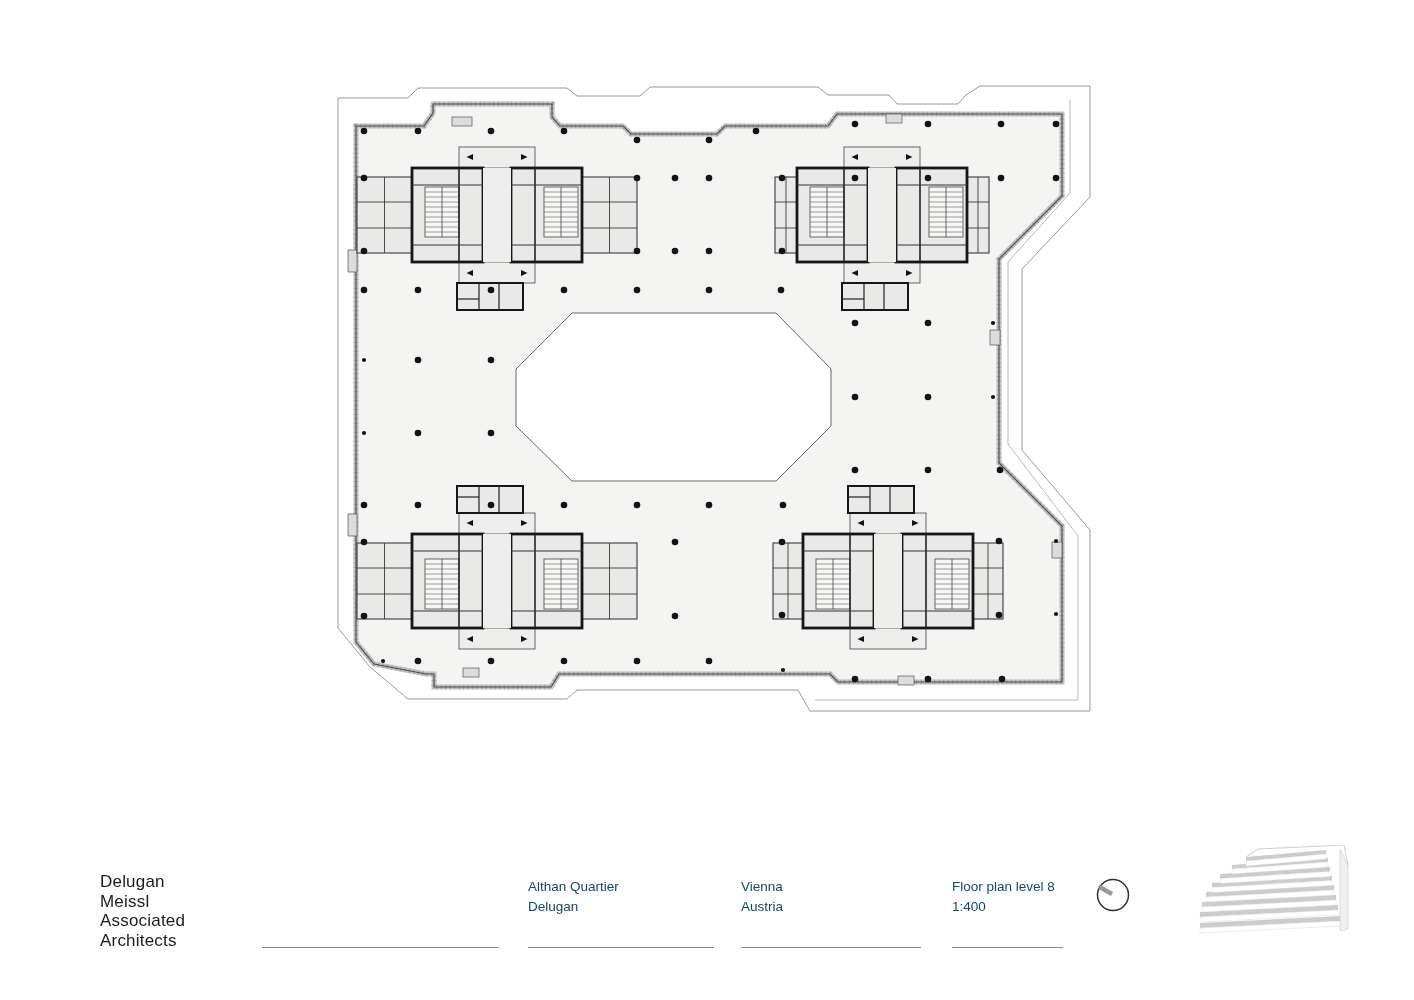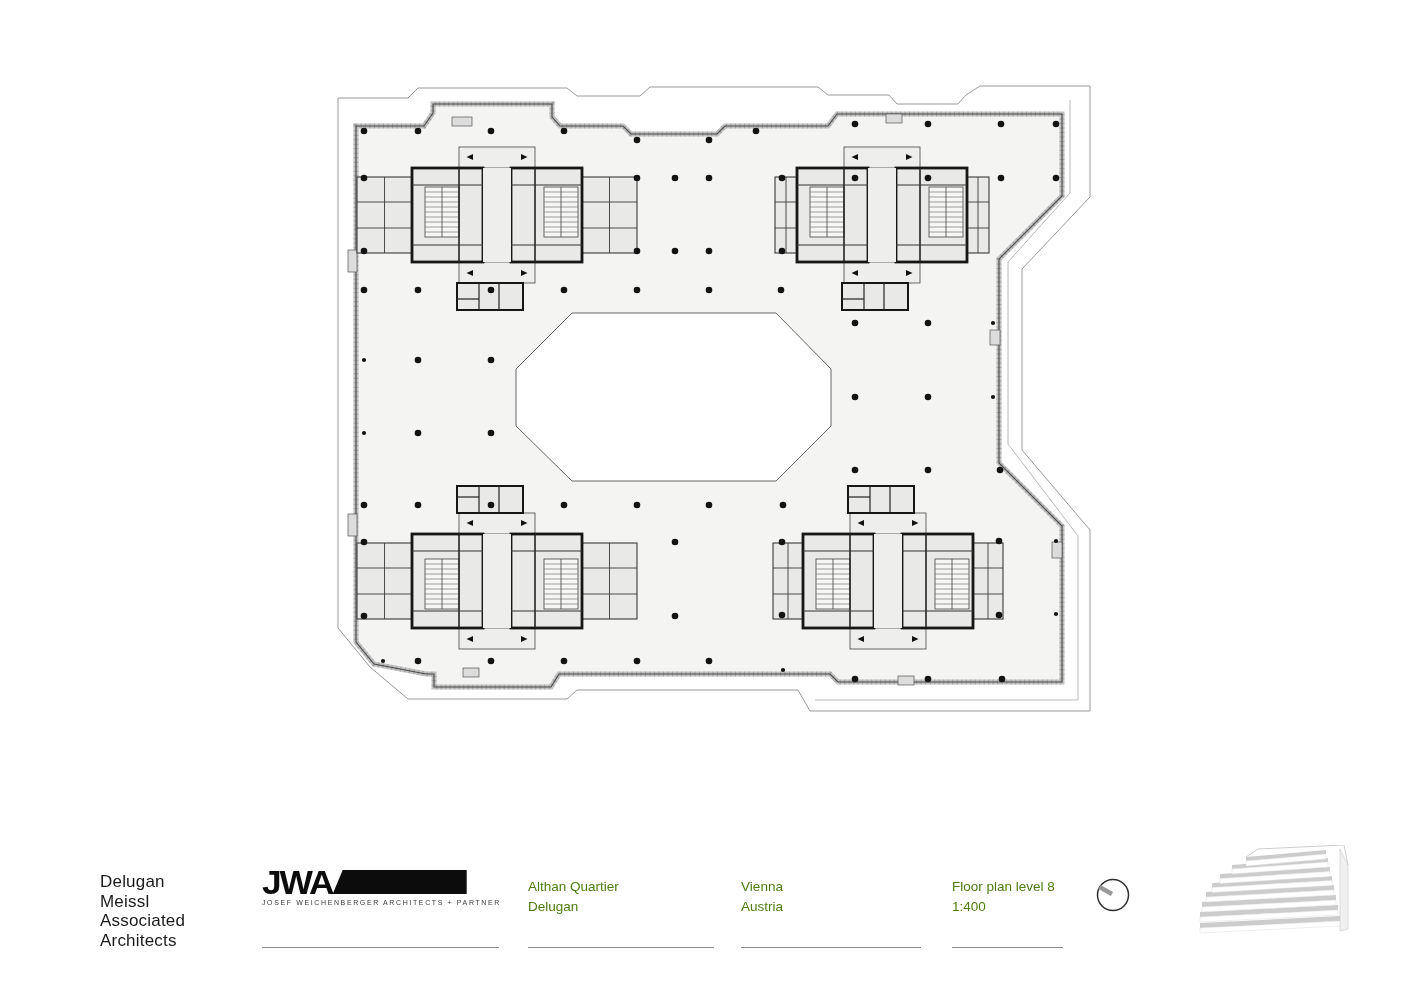--- a/index.html
+++ b/index.html
@@ -1,23 +1,23 @@
 <!DOCTYPE html>
 <html><head>
 <meta charset="utf-8">
 <style>
   html,body{margin:0;padding:0;background:#fff;}
   #sheet{position:relative;width:1414px;height:1000px;background:#ffffff;overflow:hidden;
          font-family:"Liberation Sans", sans-serif;color:#1f1f1f;}
   #plan-svg{position:absolute;left:0;top:0;}
   .abs{position:absolute;}
   .firm{left:100px;top:872px;font-size:17px;line-height:19.5px;letter-spacing:.2px;color:#1b1b1b;}
-  .col{font-size:13.5px;line-height:20px;color:#4d7c0f;}
+  .col{font-size:13.5px;line-height:20px;color:#0c4a6e;}
   .col-project{left:528px;top:877px;}
-  .col-location{left:741px;top:877px;text-align:center;}
+  .col-location{left:741px;top:877px;}
   .col-sheet{left:952px;top:877px;}
   .rule{position:absolute;top:947px;height:1px;background:#8a8a8a;}
   .rule.r1{left:262px;width:237px;}
   .rule.r2{left:528px;width:186px;}
   .rule.r3{left:741px;width:180px;}
   .rule.r4{left:952px;width:111px;}
   #logo{left:262px;top:869px;width:240px;}
   #logo .row{display:flex;align-items:flex-start;}
   #logo .letters{font-weight:bold;font-size:34px;line-height:27px;letter-spacing:-2px;color:#0c0c0c;
                  transform:scaleX(1.04);transform-origin:left top;}
@@ -327,27 +327,20 @@
       <circle cx="783" cy="670" r="2.1" fill="#131313"></circle>
     </svg>
 
   <div class="abs firm">
     <div>Delugan</div>
     <div>Meissl</div>
     <div>Associated</div>
     <div>Architects</div>
   </div>
 
-  <div class="abs" id="logo">
-    <div class="row">
-      <span class="letters">JWA</span>
-      <span class="bar"></span>
-    </div>
-    <div class="sub">JOSEF WEICHENBERGER ARCHITECTS + PARTNER</div>
-  </div>
 
   <div class="abs col col-project">
     <div>Althan Quartier</div>
     <div>Delugan</div>
   </div>
 
   <div class="abs col col-location">
     <div>Vienna</div>
     <div>Austria</div>
   </div>

